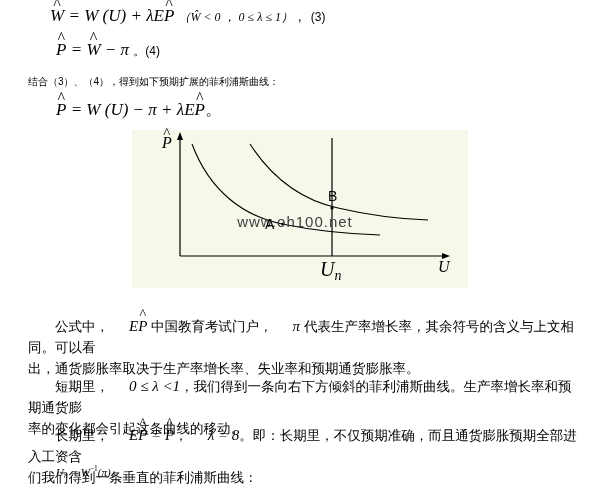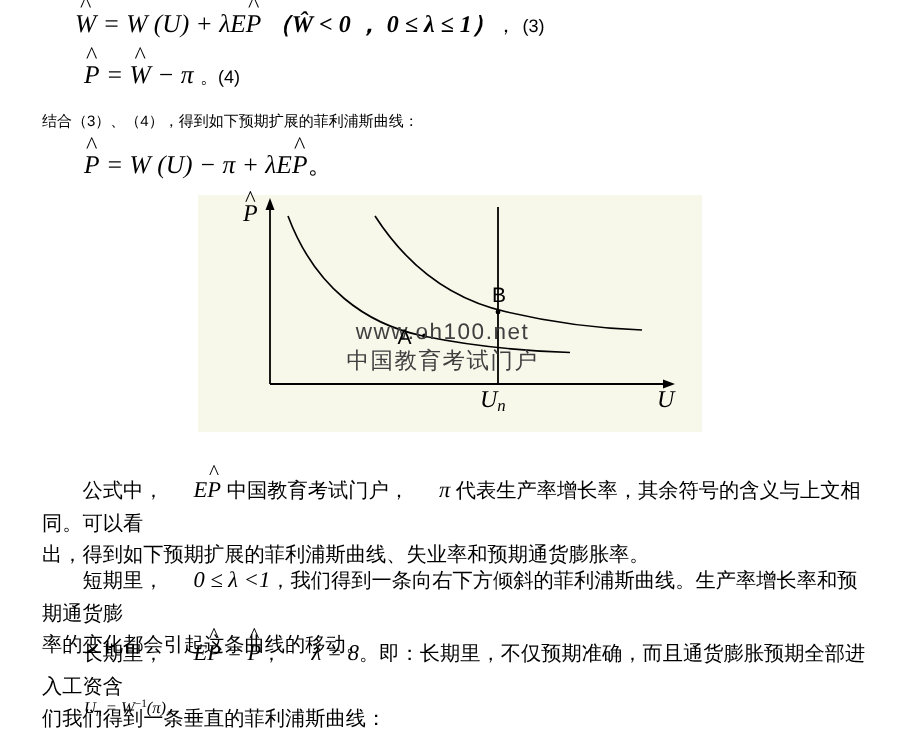--- a/index.html
+++ b/index.html
@@ -29,22 +29,21 @@
   }
   
   .eq1 {
     position: absolute;
     left: 50px;
     top: 6px;
     font-size: 17px;
     white-space: nowrap;
   }
   .eq1 .cond {
-    font-size: 16px;
-    font-weight: bold;
+    font-size: 12px;
   }
   .eq1 .tag {
     font-size: 12px;
     font-style: normal;
     font-family: "Liberation Sans", sans-serif;
   }
   .eq2 {
     position: absolute;
     left: 56px;
     top: 40px;
@@ -195,37 +194,36 @@
 
       <path d="M 118,14 C 140,48 170,70 206,78 C 240,86 268,89 296,90" fill="none" stroke="#000" stroke-width="1.1"></path>
 
       <circle cx="151" cy="94" r="1.6" fill="#000"></circle>
 
       <circle cx="200" cy="78" r="1.6" fill="#000"></circle>
     </svg>
 
     <div class="watermark" style="left:58px; top:82px; width:210px;">
       <div>www.oh100.net</div>
-      <div>中国教育考试门户</div>
     </div>
 
     <div class="fig-label" style="left:30px; top:4px; font-size:16px;">
       <span class="hat">P<span class="h">^</span></span>
     </div>
     <div class="fig-label" style="left:306px; top:128px; font-size:16px;">U</div>
     <div class="fig-label" style="left:133px; top:86px; font-family:'Liberation Sans',sans-serif; font-style:normal; font-size:14px;">A</div>
     <div class="fig-label" style="left:196px; top:58px; font-family:'Liberation Sans',sans-serif; font-style:normal; font-size:14px;">B</div>
-    <div class="fig-label" style="left:188px; top:128px; font-size:16px;"><span>U</span><sub>n</sub></div>
+    <div class="fig-label" style="left:188px; top:128px; font-size:20px;"><span>U</span><sub>n</sub></div>
   </div>
 
   <div class="body-text p1">
     <span class="indent"></span><span>公式中，</span><span class="inline-math">E<span class="hat">P<span class="h">^</span></span></span>
     <span>中国教育考试门户，</span><span class="inline-math">π</span>
     <span>代表生产率增长率，其余符号的含义与上文相同。可以看</span><br>
-    <span>出，得到如下预期扩展的菲利浦斯曲线、失业率和预期通货膨胀率。</span>
+    <span>出，通货膨胀率取决于生产率增长率、失业率和预期通货膨胀率。</span>
   </div>
 
   <div class="body-text p2">
     <span class="indent"></span><span>短期里，</span><span class="inline-math">0 ≤ λ &lt;1</span><span>，我们得到一条向右下方倾斜的菲利浦斯曲线。生产率增长率和预期通货膨</span><br>
     <span>率的变化都会引起这条曲线的移动。</span>
   </div>
 
   <div class="body-text p3">
     <span class="indent"></span><span>长期里，</span><span class="inline-math">E<span class="hat">P<span class="h">^</span></span> = <span class="hat">P<span class="h">^</span></span></span><span>，</span><span class="inline-math">λ = 8</span><span>。即：长期里，不仅预期准确，而且通货膨胀预期全部进入工资含</span><br>
     <span>们我们得到一条垂直的菲利浦斯曲线：</span>

